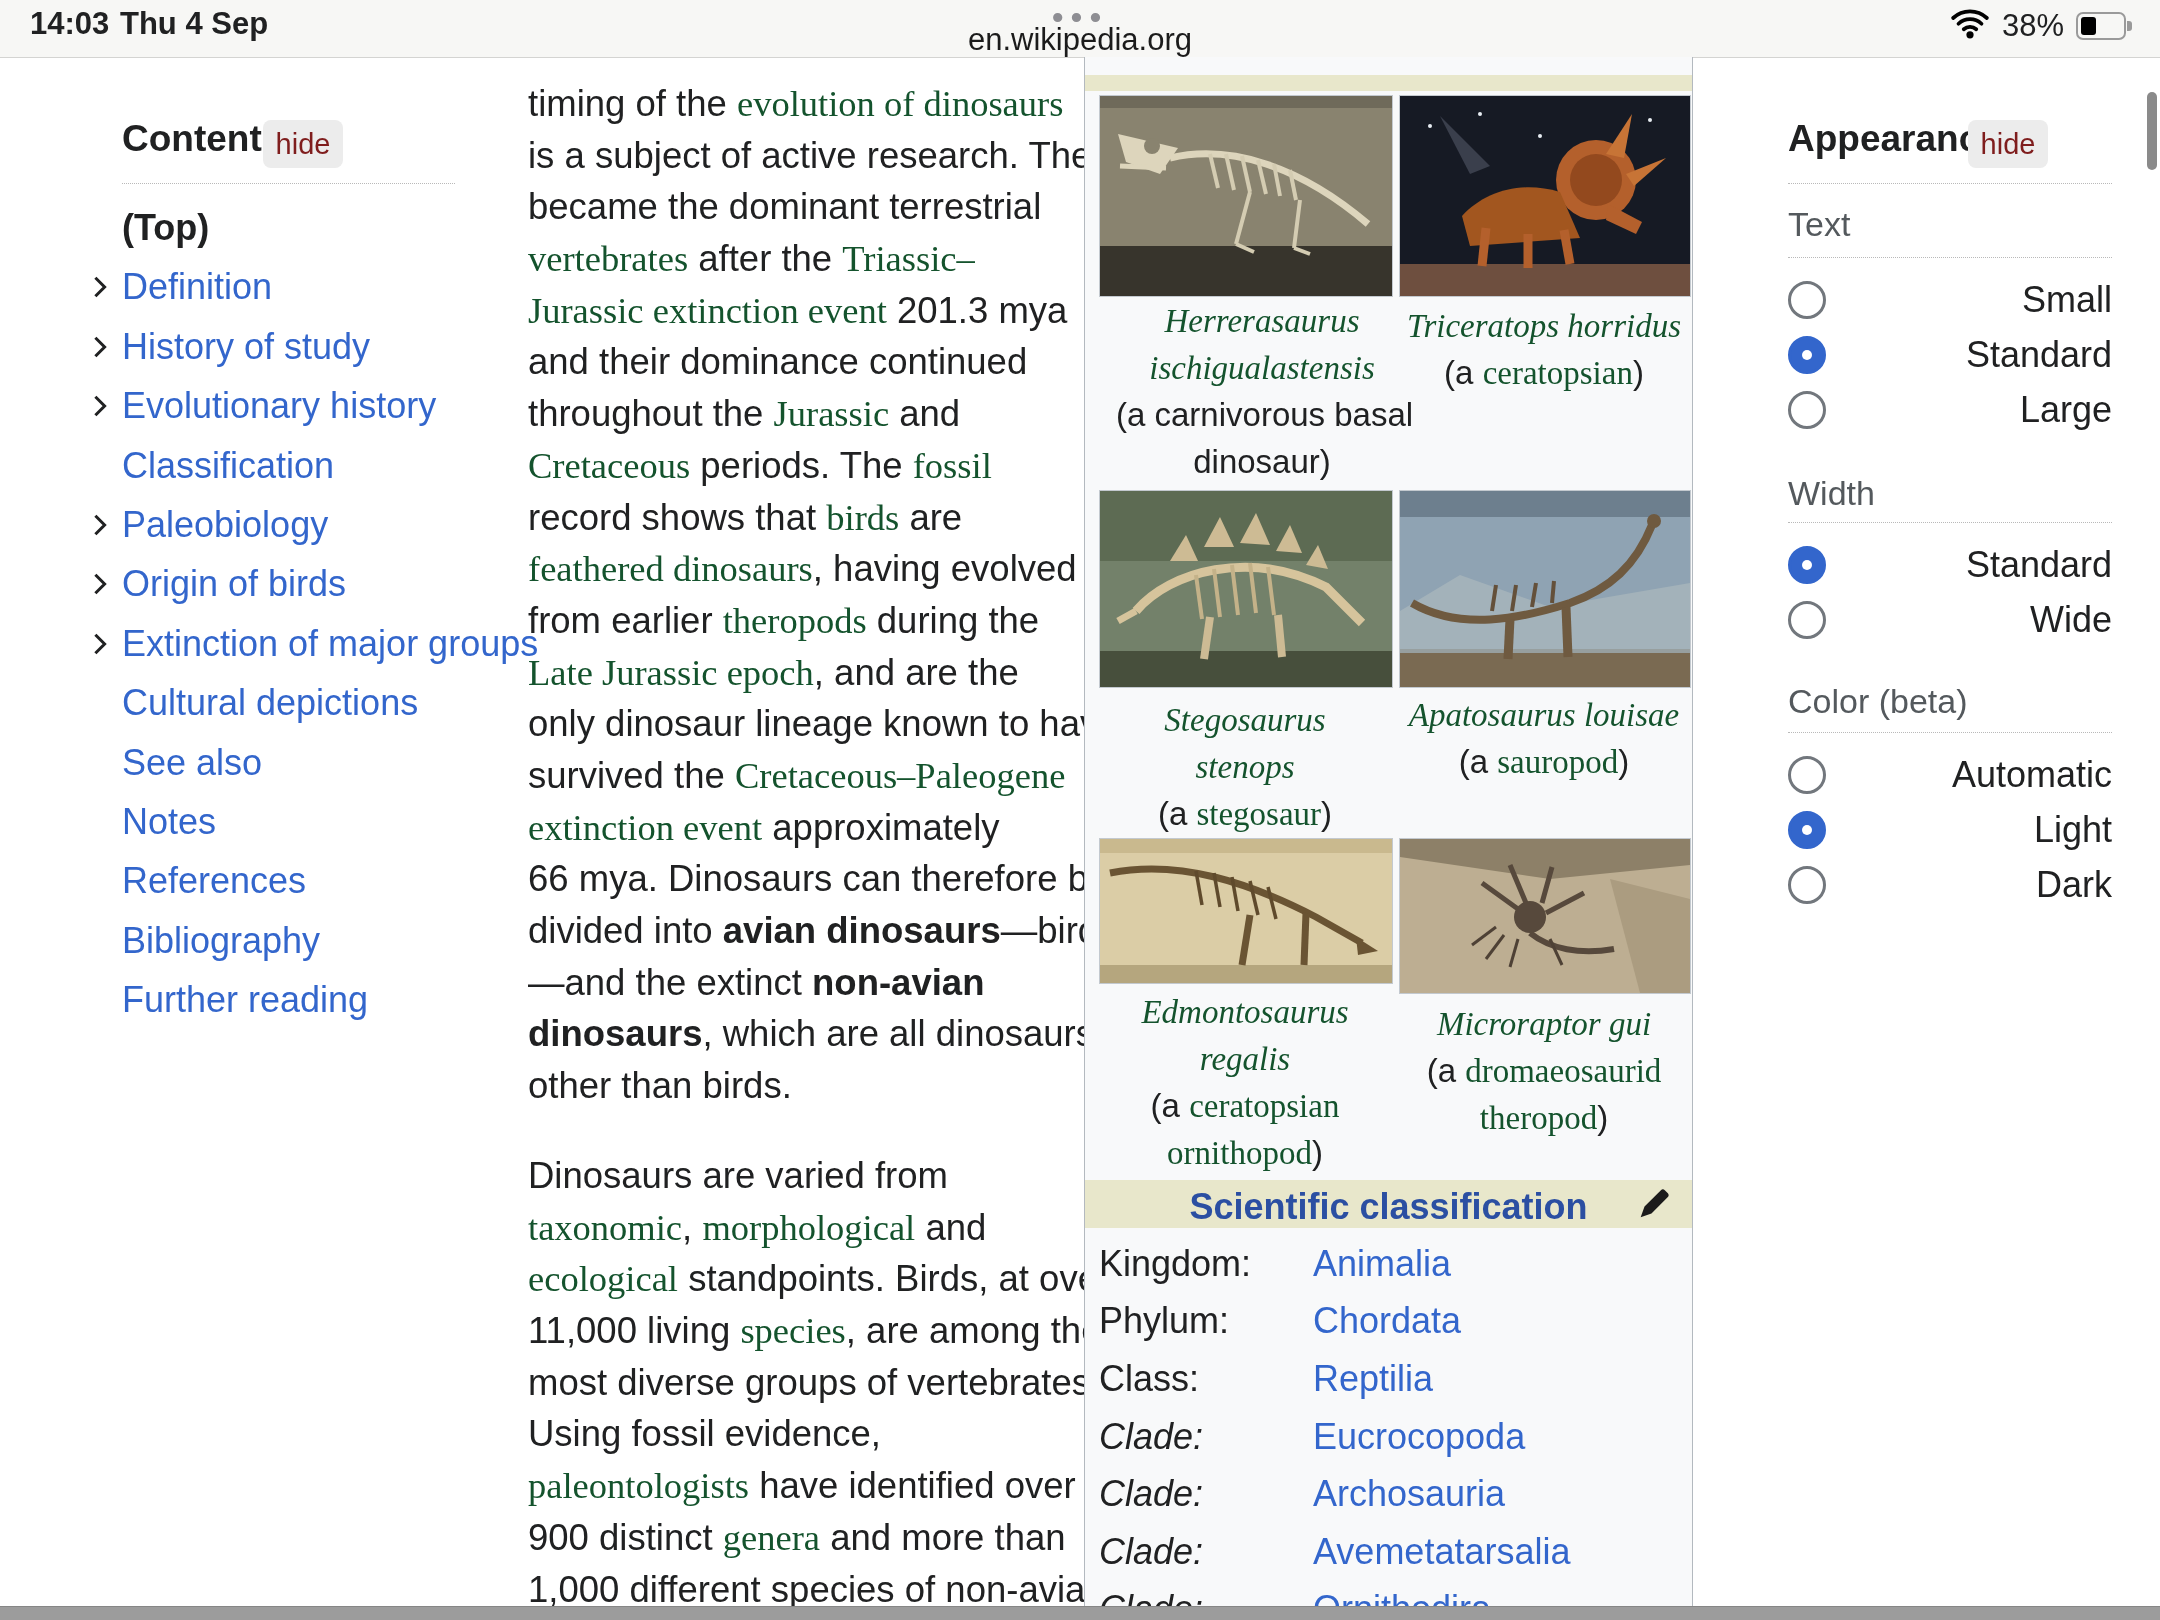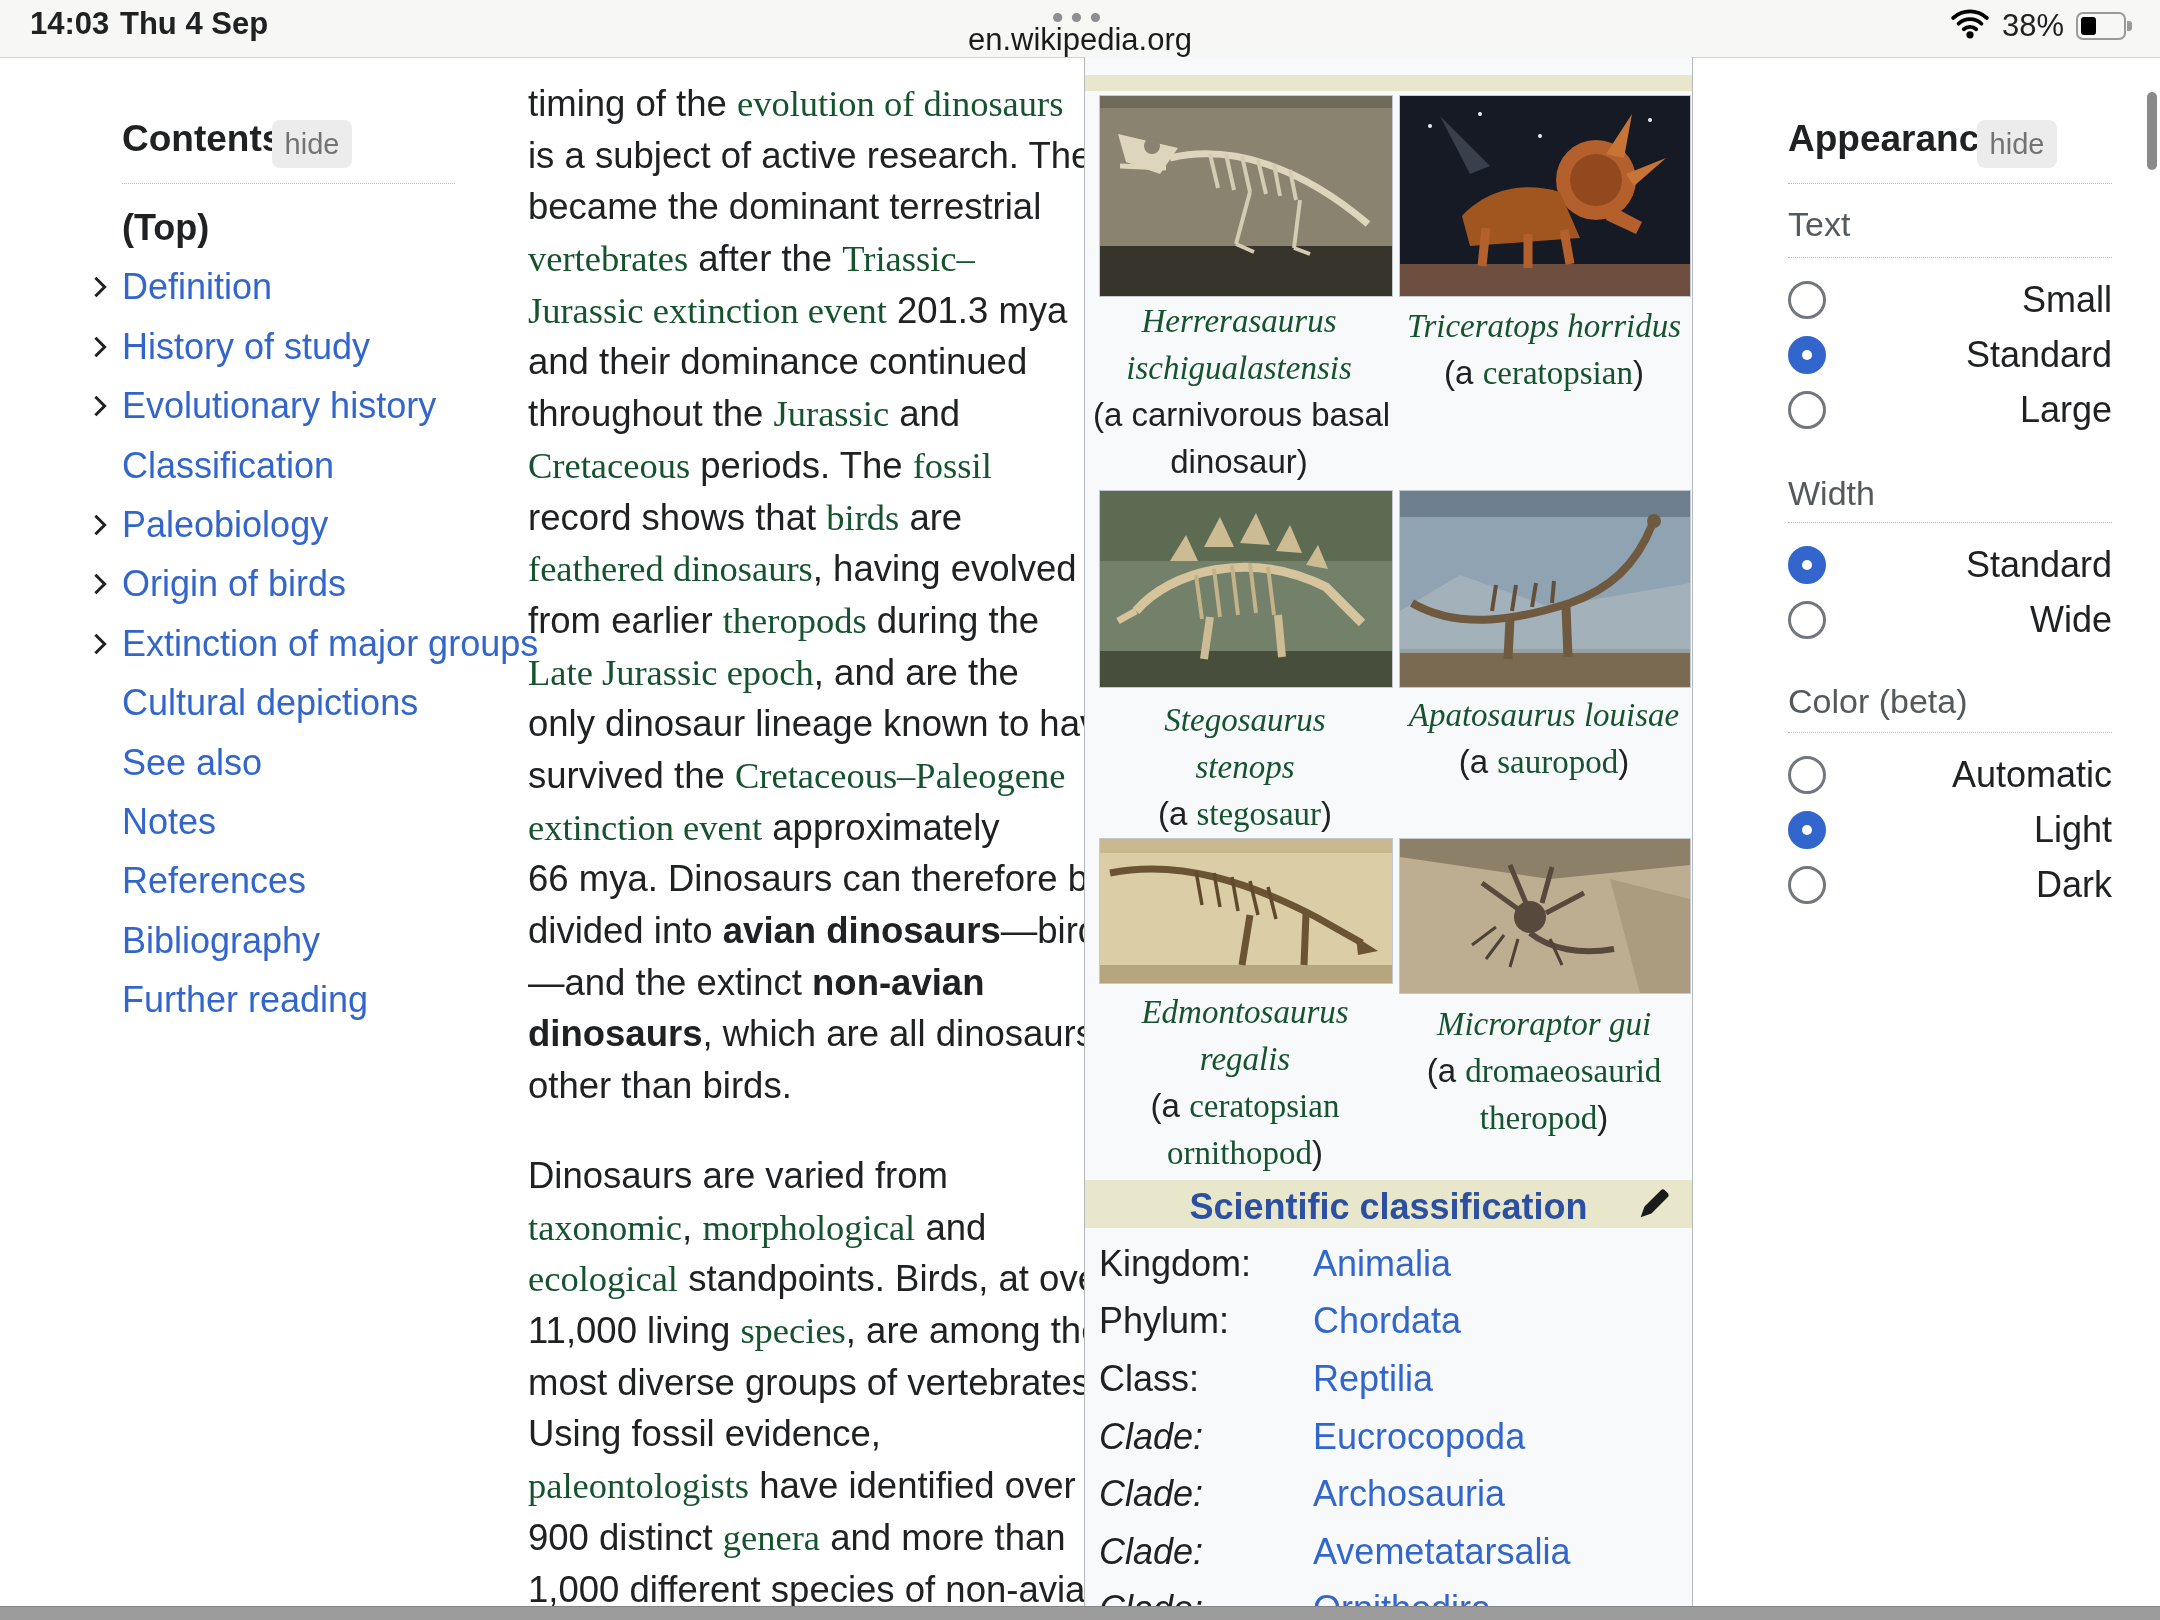--- a/index.html
+++ b/index.html
@@ -15,21 +15,21 @@
   .sb-right{position:absolute;right:34px;top:8px;display:flex;align-items:center;gap:12px;}
   .sb-batt-pct{font-size:31px;}
   .batt{position:relative;width:46px;height:24px;border:2.5px solid #9a9a9a;border-radius:7px;}
   .batt-fill{position:absolute;left:3px;top:3px;bottom:3px;width:15px;background:#000;border-radius:3px;}
   .batt-nub{position:absolute;right:-8px;top:7px;width:5px;height:10px;background:#9a9a9a;border-radius:0 3px 3px 0;}
   
   .lk,.il{color:#14532d;text-decoration:none;font-family:Liberation Serif, serif;}
   .il{font-style:italic;}
   .bd{font-weight:700;}
   .hide-btn{position:absolute;width:80px;height:48px;background:#ececec;border:none;border-radius:8px;
-            font-family:inherit;font-size:29px;color:#737373;margin-left:9px;}
+            font-family:inherit;font-size:29px;color:#7f1d1d;}
   .sec-label{font-size:34px;color:#54595d;}
   .divider{border-bottom:1px dotted #b9b9b9;}
   
   .contents-title{position:absolute;left:122px;top:118px;font-size:37px;font-weight:700;}
   .contents-divider{position:absolute;left:122px;top:183px;width:333px;}
   .toc{position:absolute;left:85px;top:203px;width:430px;}
   .toc-item{position:absolute;left:0;height:50px;display:flex;align-items:center;}
   .toc-chev{width:30px;height:30px;margin-left:0px;flex:0 0 30px;}
   .toc-gap{width:30px;flex:0 0 30px;}
   .toc-label{margin-left:7px;font-size:36px;color:#3366cc;text-decoration:none;white-space:nowrap;}
@@ -248,21 +248,21 @@
       <path d="M208 108 l34 18 l-6 12 l-30 -14" fill="#b4602c"></path>
       <path d="M160 96 C120 84 84 96 62 120 L70 150 L180 142 Z" fill="#a2561f"></path>
       <g stroke="#b4602c" stroke-width="9">
           <path d="M86 132 l-4 38"></path>
           <path d="M128 138 l0 34"></path>
           <path d="M164 134 l6 34"></path>
         </g>
     </svg>
   </div>
 
-  <div class="cap" style="left:8px;top:240px;width:292px;">
+  <div class="cap" style="left:31px;top:240px;width:292px;">
       <div class="tline"><a href="#" class="il">Herrerasaurus</a></div>
       <div class="tline"><a href="#" class="il">ischigualastensis</a></div>
       <div class="tline"><span>(a carnivorous basal</span></div>
       <div class="tline"><span>dinosaur)</span></div>
     </div>
   <div class="cap" style="left:314px;top:245px;width:290px;">
       <div class="tline"><a href="#" class="il">Triceratops horridus</a></div>
       <div class="tline"><span>(a </span><a href="#" class="lk">ceratopsian</a><span>)</span></div>
     </div>
 

